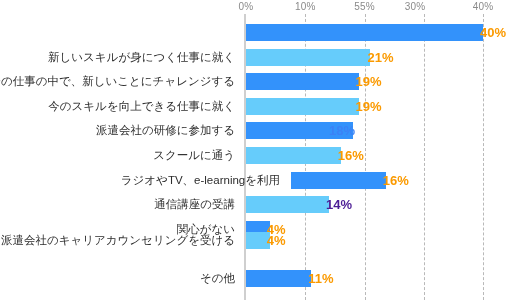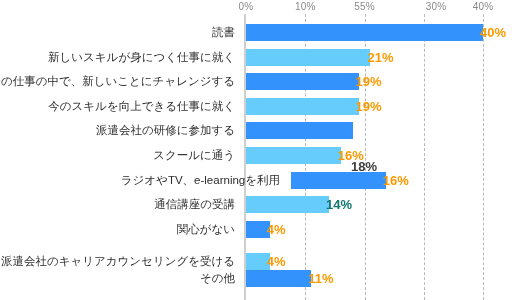--- a/index.html
+++ b/index.html
@@ -110,37 +110,34 @@
 </style>
 </head>
 <body>
 
 <div id="chart">
 
   <div class="axis-labels">
       <div class="tick-label" style="left: 246px;">0%</div>
       <div class="tick-label" style="left: 305.25px;">10%</div>
       <div class="tick-label" style="left: 364.5px;">55%</div>
-      <div class="tick-label" style="left: 436px;">30%</div>
+      <div class="tick-label" style="left: 415px;">30%</div>
       <div class="tick-label" style="left: 483px;">40%</div>
     </div>
 
   <div class="gridlines">
       <div class="axis-line" style="left: 244px;"></div>
       <div class="gridline" style="left: 305.25px;"></div>
       <div class="gridline" style="left: 364.5px;"></div>
       <div class="gridline" style="left: 423.75px;"></div>
       <div class="gridline" style="left: 483px;"></div>
     </div>
 
   <div class="rows">
       <div class="row" style="top: 10px;">
-        <div class="cat-wrap">
-          <div class="cat-text">読書</div>
-        </div>
         <div class="bar" style="width: 237px; background: rgb(51, 146, 251);"></div>
         <div class="val-label" style="left: 480px; color: rgb(251, 154, 0);">40%</div>
       </div>
       <div class="row" style="top: 34.6px;">
         <div class="cat-wrap">
           <div class="cat-text">新しいスキルが身につく仕事に就く</div>
         </div>
         <div class="bar" style="width: 124.425px; background: rgb(102, 204, 251);"></div>
         <div class="val-label" style="left: 367.425px; color: rgb(251, 154, 0);">21%</div>
       </div>
@@ -156,51 +153,51 @@
           <div class="cat-text">今のスキルを向上できる仕事に就く</div>
         </div>
         <div class="bar" style="width: 112.575px; background: rgb(102, 204, 251);"></div>
         <div class="val-label" style="left: 355.575px; color: rgb(251, 154, 0);">19%</div>
       </div>
       <div class="row" style="top: 108.4px; padding-left: 10px;">
         <div class="cat-wrap">
           <div class="cat-text">派遣会社の研修に参加する</div>
         </div>
         <div class="bar" style="width: 106.65px; background: rgb(51, 146, 251);"></div>
-        <div class="val-label" style="left: 351px; color: #404040; margin-top: 36px;">18%</div>
+        <div class="val-label" style="left: 329px; color: #3b82f6;">18%</div>
       </div>
       <div class="row" style="top: 133px;">
         <div class="cat-wrap">
           <div class="cat-text">スクールに通う</div>
         </div>
         <div class="bar" style="width: 94.8px; background: rgb(102, 204, 251);"></div>
         <div class="val-label" style="left: 337.8px; color: rgb(251, 154, 0);">16%</div>
       </div>
       <div class="row" style="top: 157.6px; margin-left: 45px;">
         <div class="cat-wrap">
           <div class="cat-text">ラジオやTV、e-learningを利用</div>
         </div>
         <div class="bar" style="width: 94.8px; background: rgb(51, 146, 251);"></div>
         <div class="val-label" style="left: 337.8px; color: rgb(251, 154, 0);">16%</div>
       </div>
       <div class="row" style="top: 182.2px; text-decoration: underline;">
         <div class="cat-wrap">
           <div class="cat-text">通信講座の受講</div>
         </div>
         <div class="bar" style="width: 82.95px; background: rgb(102, 204, 251);"></div>
-        <div class="val-label" style="left: 325.95px; color: #0f766e;">14%</div>
+        <div class="val-label" style="left: 325.95px; color: #4c1d95;">14%</div>
       </div>
       <div class="row" style="top: 206.8px;">
         <div class="cat-wrap">
           <div class="cat-text">関心がない</div>
         </div>
         <div class="bar" style="width: 23.7px; background: rgb(51, 146, 251);"></div>
         <div class="val-label" style="left: 266.7px; color: rgb(251, 154, 0);">4%</div>
       </div>
-      <div class="row" style="top: 239px;">
+      <div class="row" style="top: 218px;">
         <div class="cat-wrap">
           <div class="cat-text">派遣会社のキャリアカウンセリングを受ける</div>
         </div>
         <div class="bar" style="width: 23.7px; background: rgb(102, 204, 251);"></div>
         <div class="val-label" style="left: 266.7px; color: rgb(251, 154, 0);">4%</div>
       </div>
       <div class="row" style="top: 256px;">
         <div class="cat-wrap">
           <div class="cat-text">その他</div>
         </div>

